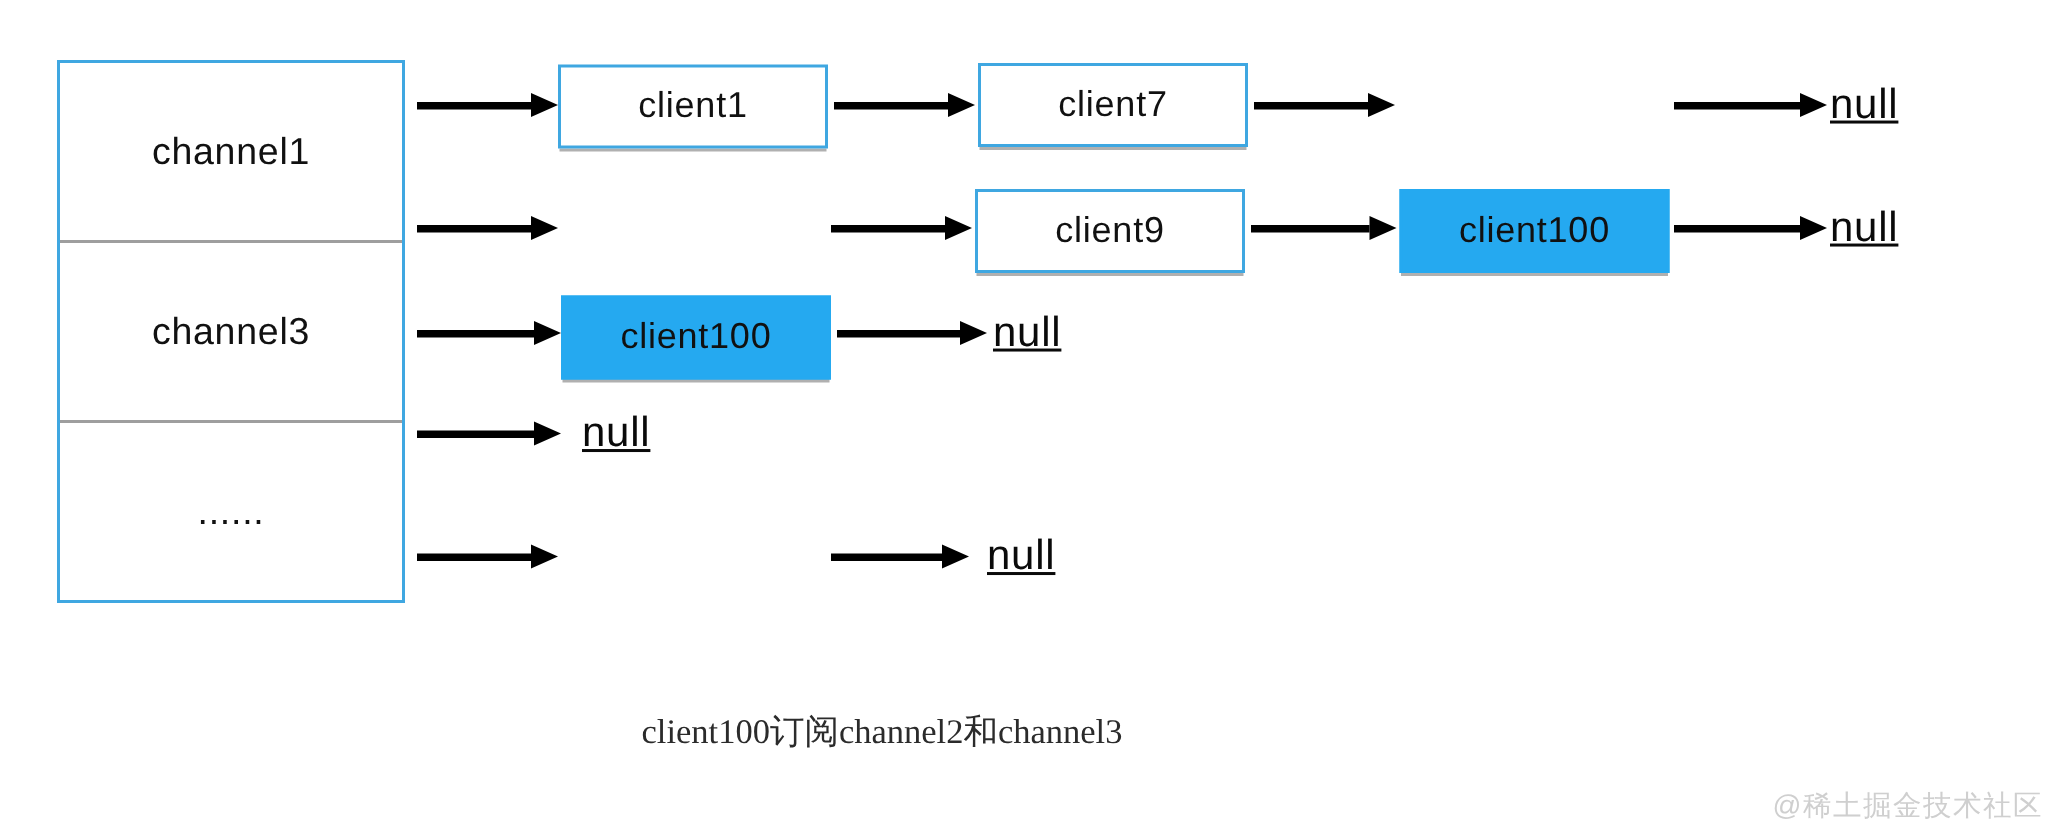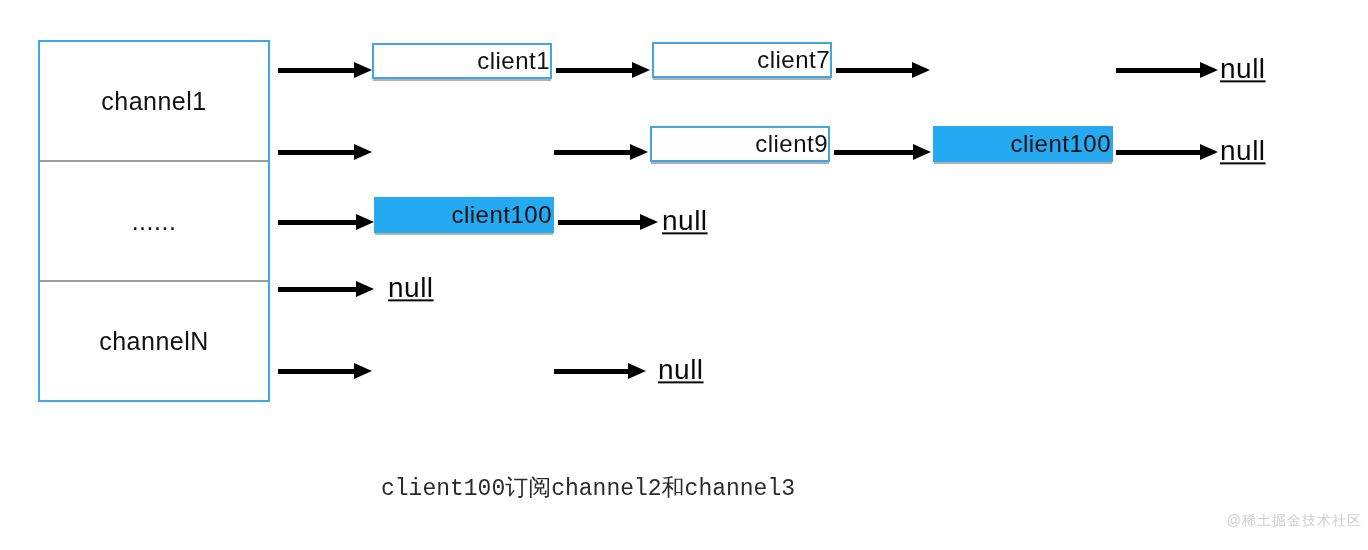--- a/index.html
+++ b/index.html
@@ -38,27 +38,27 @@
     justify-content: center;
     font-size: 25px;
     border-bottom: 2px solid var(--divider-gray);
     letter-spacing: 0.5px;
   }
   .channel-cell:last-child { border-bottom: none; }
 
   
   .node {
     position: absolute;
-    width: 180px; height: 36px;
+    width: 180px; height: 56px;
     background: #ffffff;
     border: 2px solid var(--accent-blue-border);
     box-shadow: 0 3px 0 -1px #b0b0b0;
     display: flex;
     align-items: center;
-    justify-content: flex-end;
+    justify-content: center;
     font-size: 24px;
     letter-spacing: 0.5px;
   }
   .node.hl {
     background: var(--highlight-blue-fill);
     border-color: var(--highlight-blue-fill);
   }
 
   
   .arrow {
@@ -84,48 +84,48 @@
     color: #0a0a0a;
     letter-spacing: 0.5px;
     text-decoration: underline;
   }
 
   .caption {
     position: absolute;
     left: 0; top: 472px;
     width: 1176px;
     text-align: center;
-    font-family: Liberation Mono, monospace;
+    font-family: Liberation Serif, serif;
     font-size: 23px;
     color: #2b2b2b;
   }
 
   .watermark {
     position: absolute;
-    right: 6px; bottom: 20px;
-    font-size: 14px;
+    right: 6px; bottom: 0;
+    font-size: 19px;
     color: var(--watermark-gray);
     letter-spacing: 1px;
   }
 </style>
 </head>
 <body>
 
 <div class="canvas">
 
   <div class="channel-table">
     <div class="channel-cell">
         <span>channel1</span>
       </div>
     <div class="channel-cell">
+        <span>channel3</span>
+      </div>
+    <div class="channel-cell">
         <span>......</span>
       </div>
-    <div class="channel-cell">
-        <span>channelN</span>
-      </div>
   </div>
 
   <div class="arrow" style="left:278px;top:70px;width:94px">
       <span class="shaft"></span>
       <span class="head"></span>
     </div>
   <div class="node" style="left:372px;top:43px">
       <span>client1</span>
     </div>
   <div class="arrow" style="left:556px;top:70px;width:94px">

